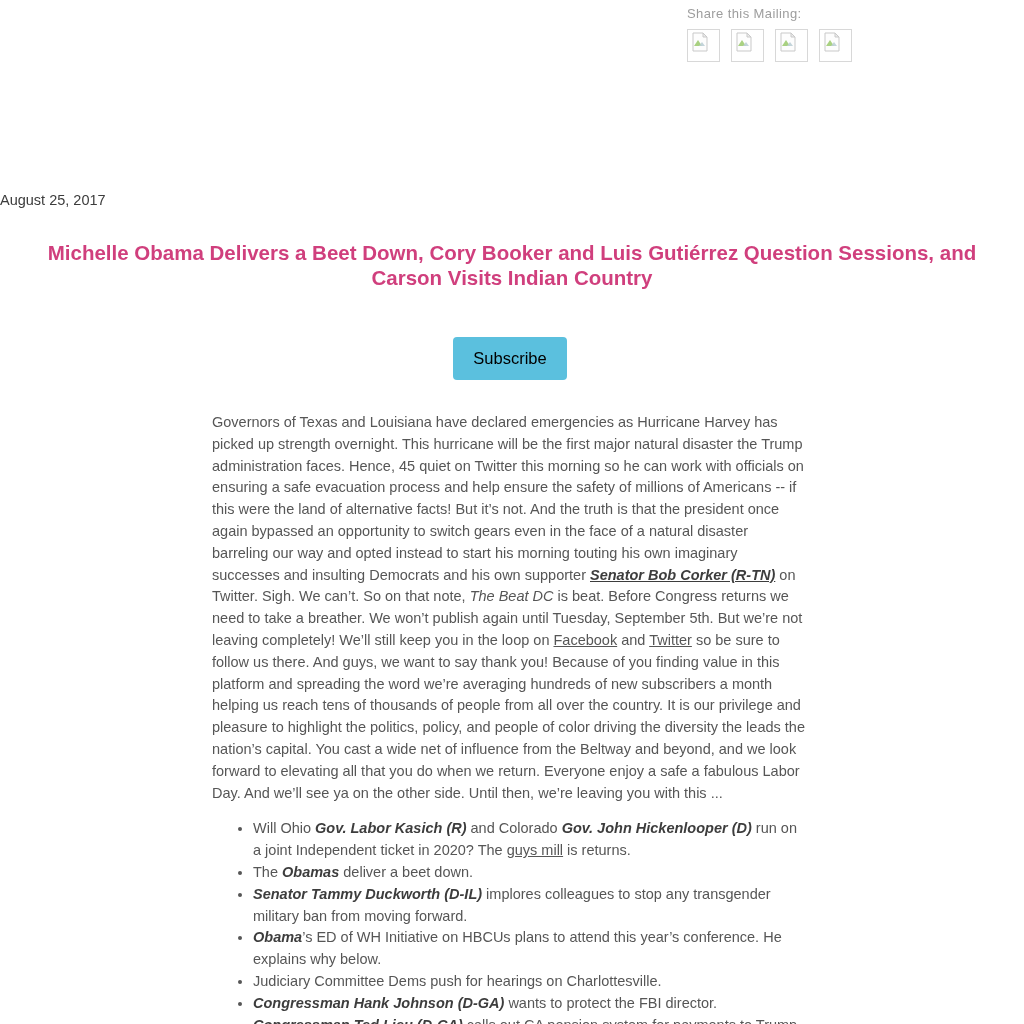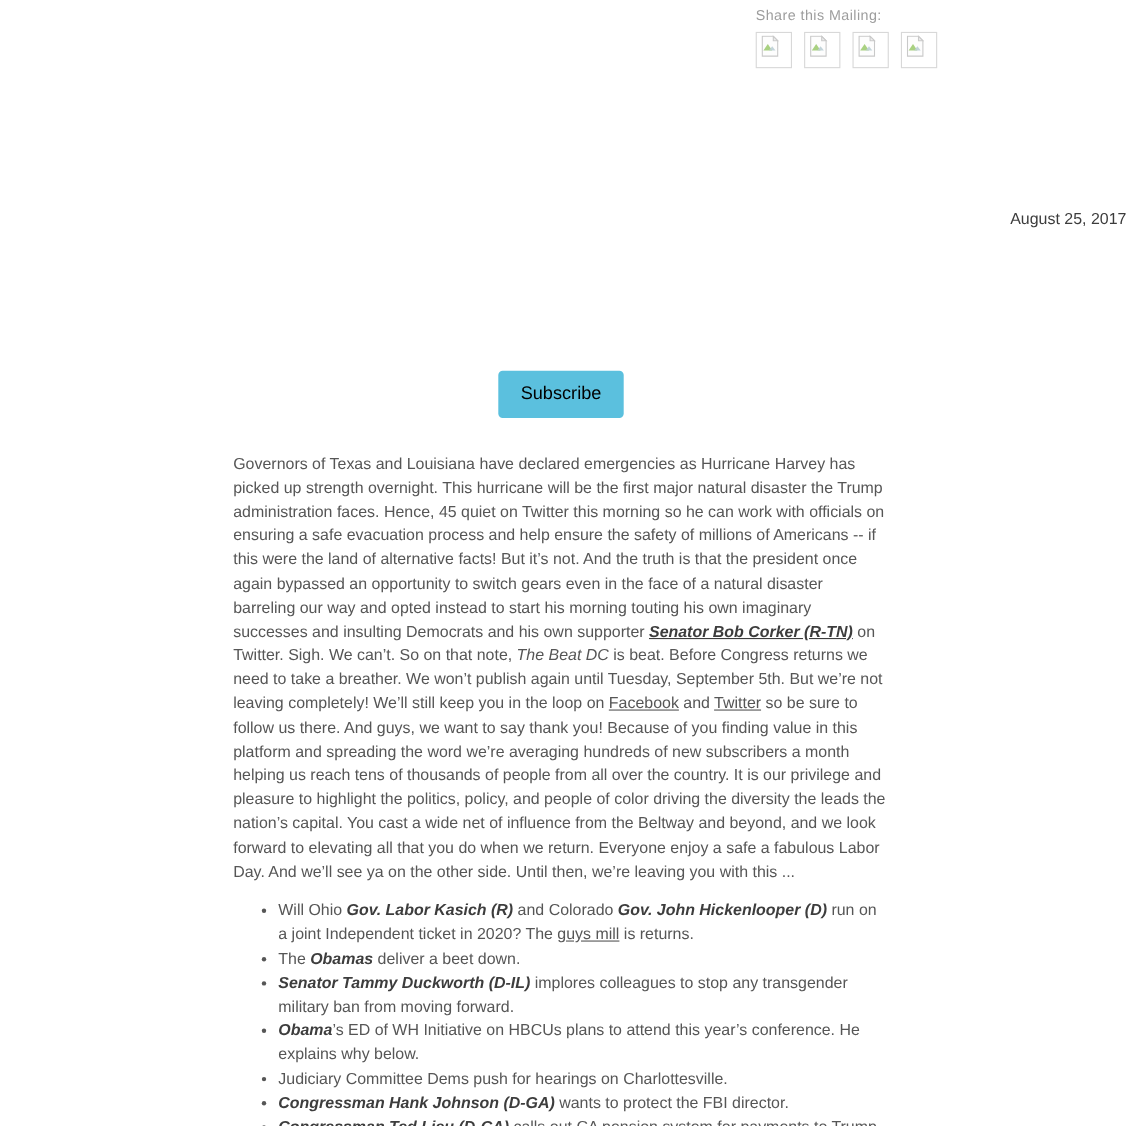--- a/index.html
+++ b/index.html
@@ -22,21 +22,21 @@
     font-size:13px;font-weight:normal;color:var(--share-label-color);
     letter-spacing:.4px;margin-bottom:8px;white-space:nowrap;
   }
   .share-icons{display:flex;gap:11px;}
   .share-icon-box{
     width:33px;height:33px;border:1px solid var(--icon-border);
     background:#fff;display:block;position:relative;
   }
   .share-icon-box svg{position:absolute;top:2px;left:2px;}
   .masthead-date{
-    position:absolute;top:192px;left:0;width:100%;text-align:right;
+    position:absolute;top:192px;left:0;width:100%;text-align:left;
     font-size:14.5px;color:#3c3c3c;
   }
   .headline{
     position:absolute;top:240px;left:16px;width:992px;margin:0;
     text-align:center;font-size:20.5px;font-weight:bold;line-height:25px;
     color:var(--headline-color);
   }
   .content{position:absolute;top:337px;left:212px;width:596px;}
   .btn-row{text-align:center;}
   .subscribe-btn{
@@ -96,20 +96,21 @@
             <path d="M13 1 l4 4 h-4 z" fill="#ececec" stroke="#c9c9c9" stroke-width="1"></path>
             <polygon points="4,14 8,8 12,14" fill="#94c661" opacity="0.8"></polygon>
             <polygon points="9,14 12,10 15,14" fill="#bccfd6" opacity="0.9"></polygon>
           </svg>
         </a>
       </div>
   </div>
 
   <div class="masthead-date">August 25, 2017</div>
 
+  <h1 class="headline">Michelle Obama Delivers a Beet Down, Cory Booker and Luis Gutiérrez Question Sessions, and Carson Visits Indian Country</h1>
 
   <div class="content">
     <div class="btn-row">
       <button class="subscribe-btn">Subscribe</button>
     </div>
 
     <p class="intro"><span class="seg">Governors of Texas and Louisiana have declared emergencies as Hurricane Harvey has picked up strength overnight. This hurricane will be the first major natural disaster the Trump administration faces. Hence, 45 quiet on Twitter this morning so he can work with officials on ensuring a safe evacuation process and help ensure the safety of millions of Americans -- if this were the land of alternative facts! But it’s not. And the truth is that the president once again bypassed an opportunity to switch gears even in the face of a natural disaster barreling our way and opted instead to start his morning touting his own imaginary successes and insulting Democrats and his own supporter </span><a class="seg b u">Senator Bob Corker (R-TN)</a><span class="seg"> on Twitter. Sigh. We can’t. So on that note, </span><span class="seg i">The Beat DC</span><span class="seg"> is beat. Before Congress returns we need to take a breather. We won’t publish again until Tuesday, September 5th. But we’re not leaving completely! We’ll still keep you in the loop on </span><a class="seg u">Facebook</a><span class="seg"> and </span><a class="seg u">Twitter</a><span class="seg"> so be sure to follow us there. And guys, we want to say thank you! Because of you finding value in this platform and spreading the word we’re averaging hundreds of new subscribers a month helping us reach tens of thousands of people from all over the country. It is our privilege and pleasure to highlight the politics, policy, and people of color driving the diversity the leads the nation’s capital. You cast a wide net of influence from the Beltway and beyond, and we look forward to elevating all that you do when we return. Everyone enjoy a safe a fabulous Labor Day. And we’ll see ya on the other side. Until then, we’re leaving you with this ...</span></p>
 
     <ul class="bullets">
         <li><span class="seg">Will Ohio </span><span class="seg b">Gov. Labor Kasich (R)</span><span class="seg"> and Colorado </span><span class="seg b">Gov. John Hickenlooper (D)</span><span class="seg"> run on a joint Independent ticket in 2020? The </span><a class="seg u">guys mill</a><span class="seg"> is returns.</span></li>

